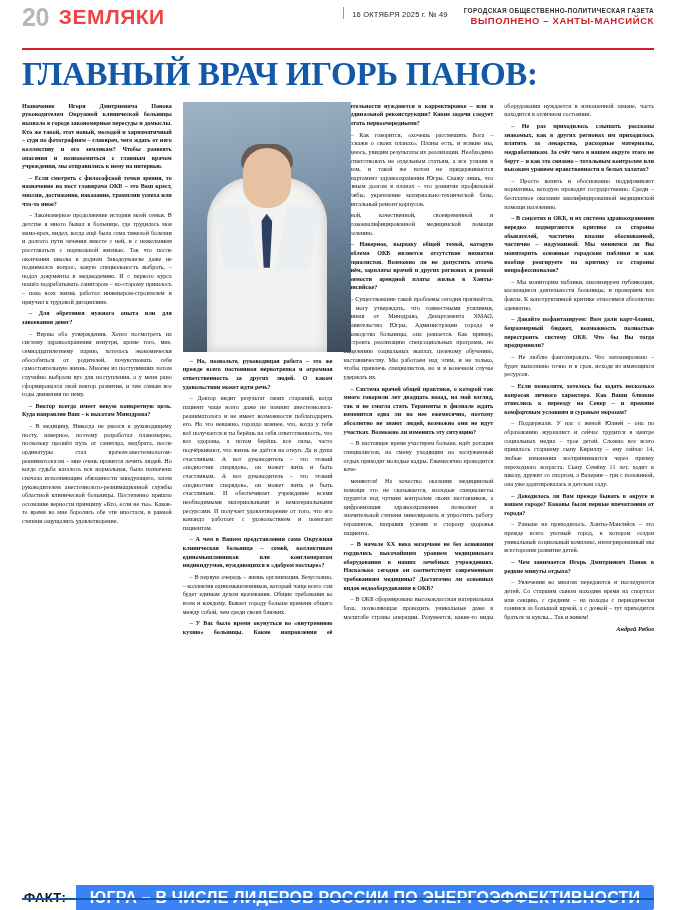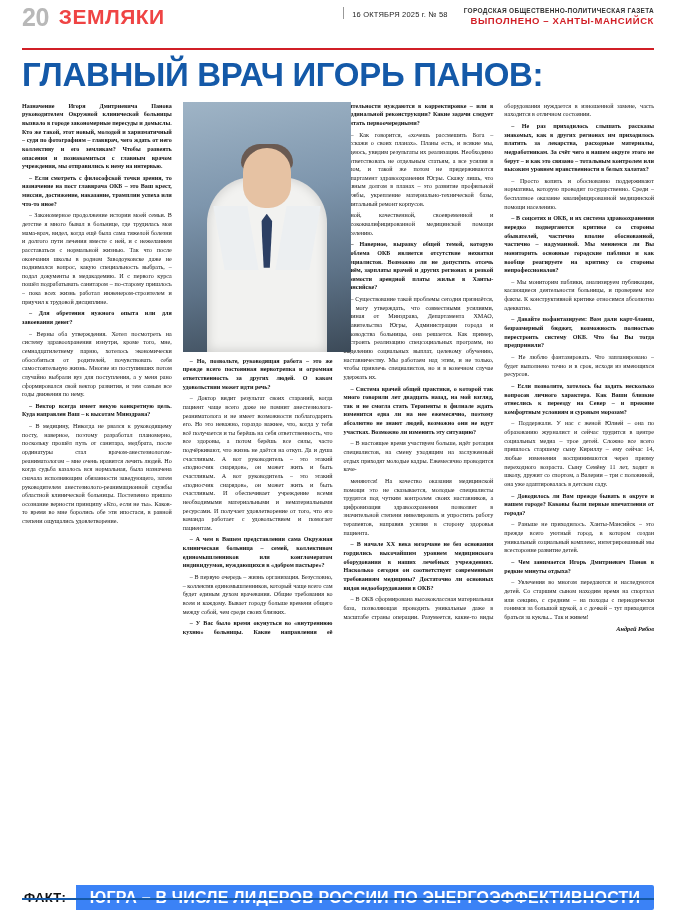--- a/index.html
+++ b/index.html
@@ -91,21 +91,21 @@
     height: 2px;
     background: #d11f26;
     margin: 2px 22px 0 22px;
   }
 
   
   .headline-wrap {
     padding: 8px 22px 4px 22px;
   }
   .headline-main {
-    font-family: Liberation Sans, sans-serif;
+    font-family: Liberation Serif, serif;
     font-size: 33px;
     font-weight: bold;
     color: #1459a8;
     line-height: 1.02;
     letter-spacing: -0.3px;
     white-space: nowrap;
   }
   .headline-sub {
     font-family: "Liberation Sans", sans-serif;
     font-size: 24px;
@@ -262,21 +262,21 @@
 </style>
 </head>
 <body>
 
 <div class="page">
 
   <div class="masthead">
     <div class="page-number">20</div>
     <div class="section-name">ЗЕМЛЯКИ</div>
     <div class="masthead-right">
-      <div class="issue-info">16 ОКТЯБРЯ 2025 г. № 58</div>
+      <div class="issue-info">16 ОКТЯБРЯ 2025 г. № 49</div>
       <div class="paper-block">
         <div class="paper-kind">ГОРОДСКАЯ ОБЩЕСТВЕННО-ПОЛИТИЧЕСКАЯ ГАЗЕТА</div>
         <div class="paper-title">ВЫПОЛНЕНО – ХАНТЫ-МАНСИЙСК</div>
       </div>
     </div>
   </div>
   <div class="masthead-rule"></div>
 
   <div class="headline-wrap">
     <div class="headline-main">ГЛАВНЫЙ ВРАЧ ИГОРЬ ПАНОВ:</div>

